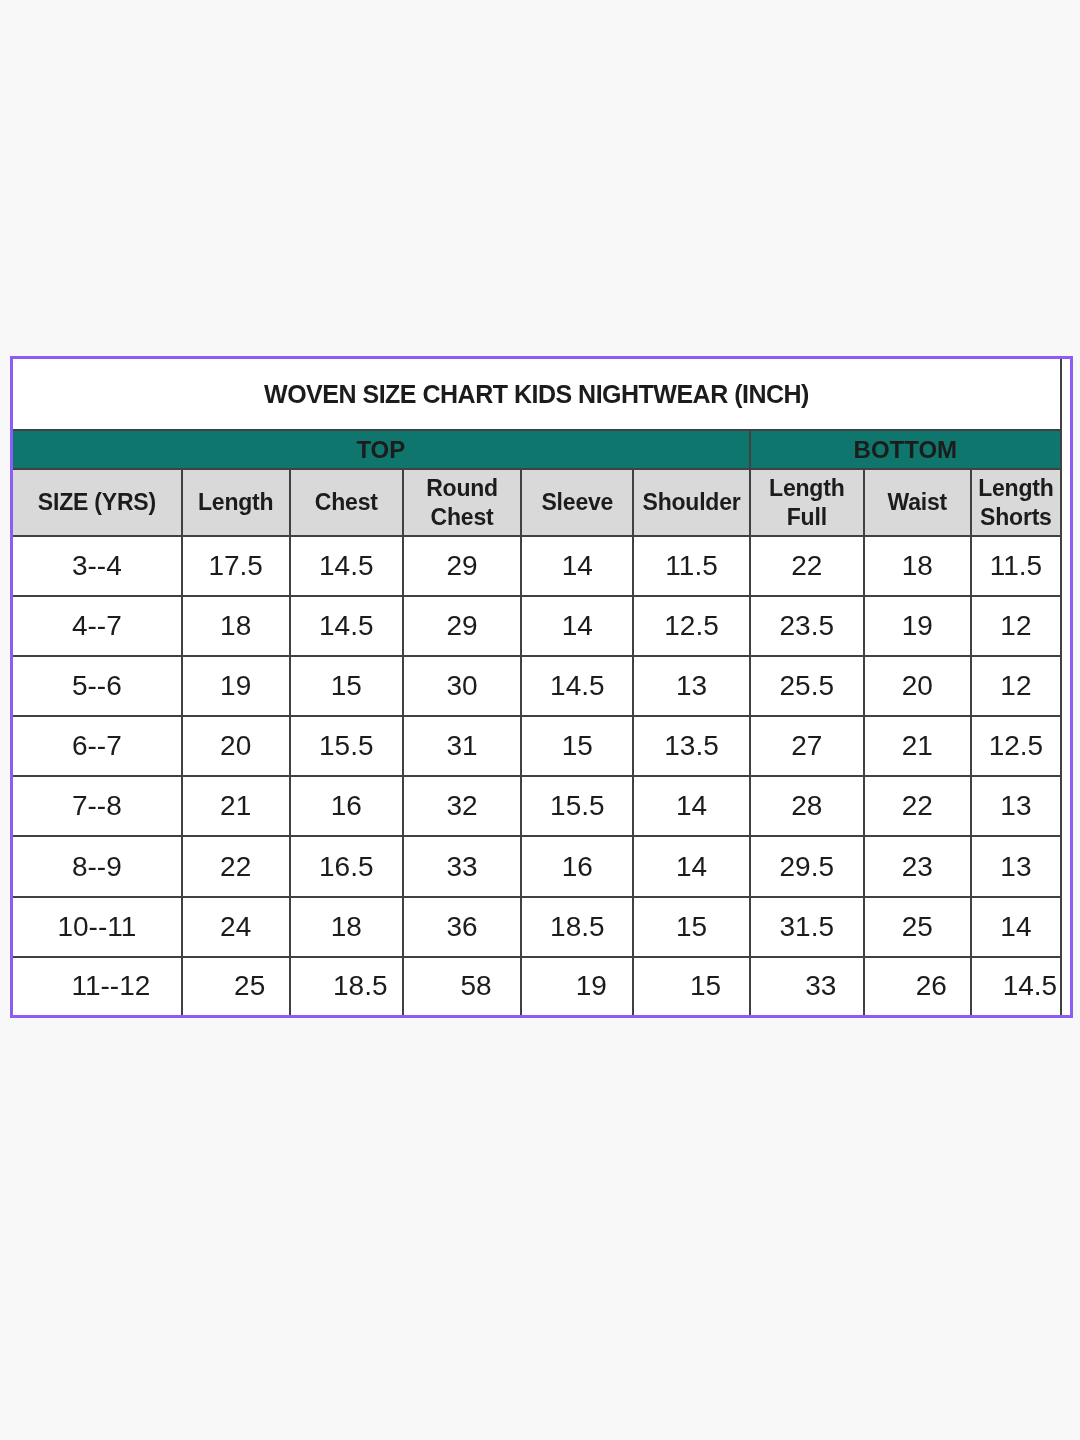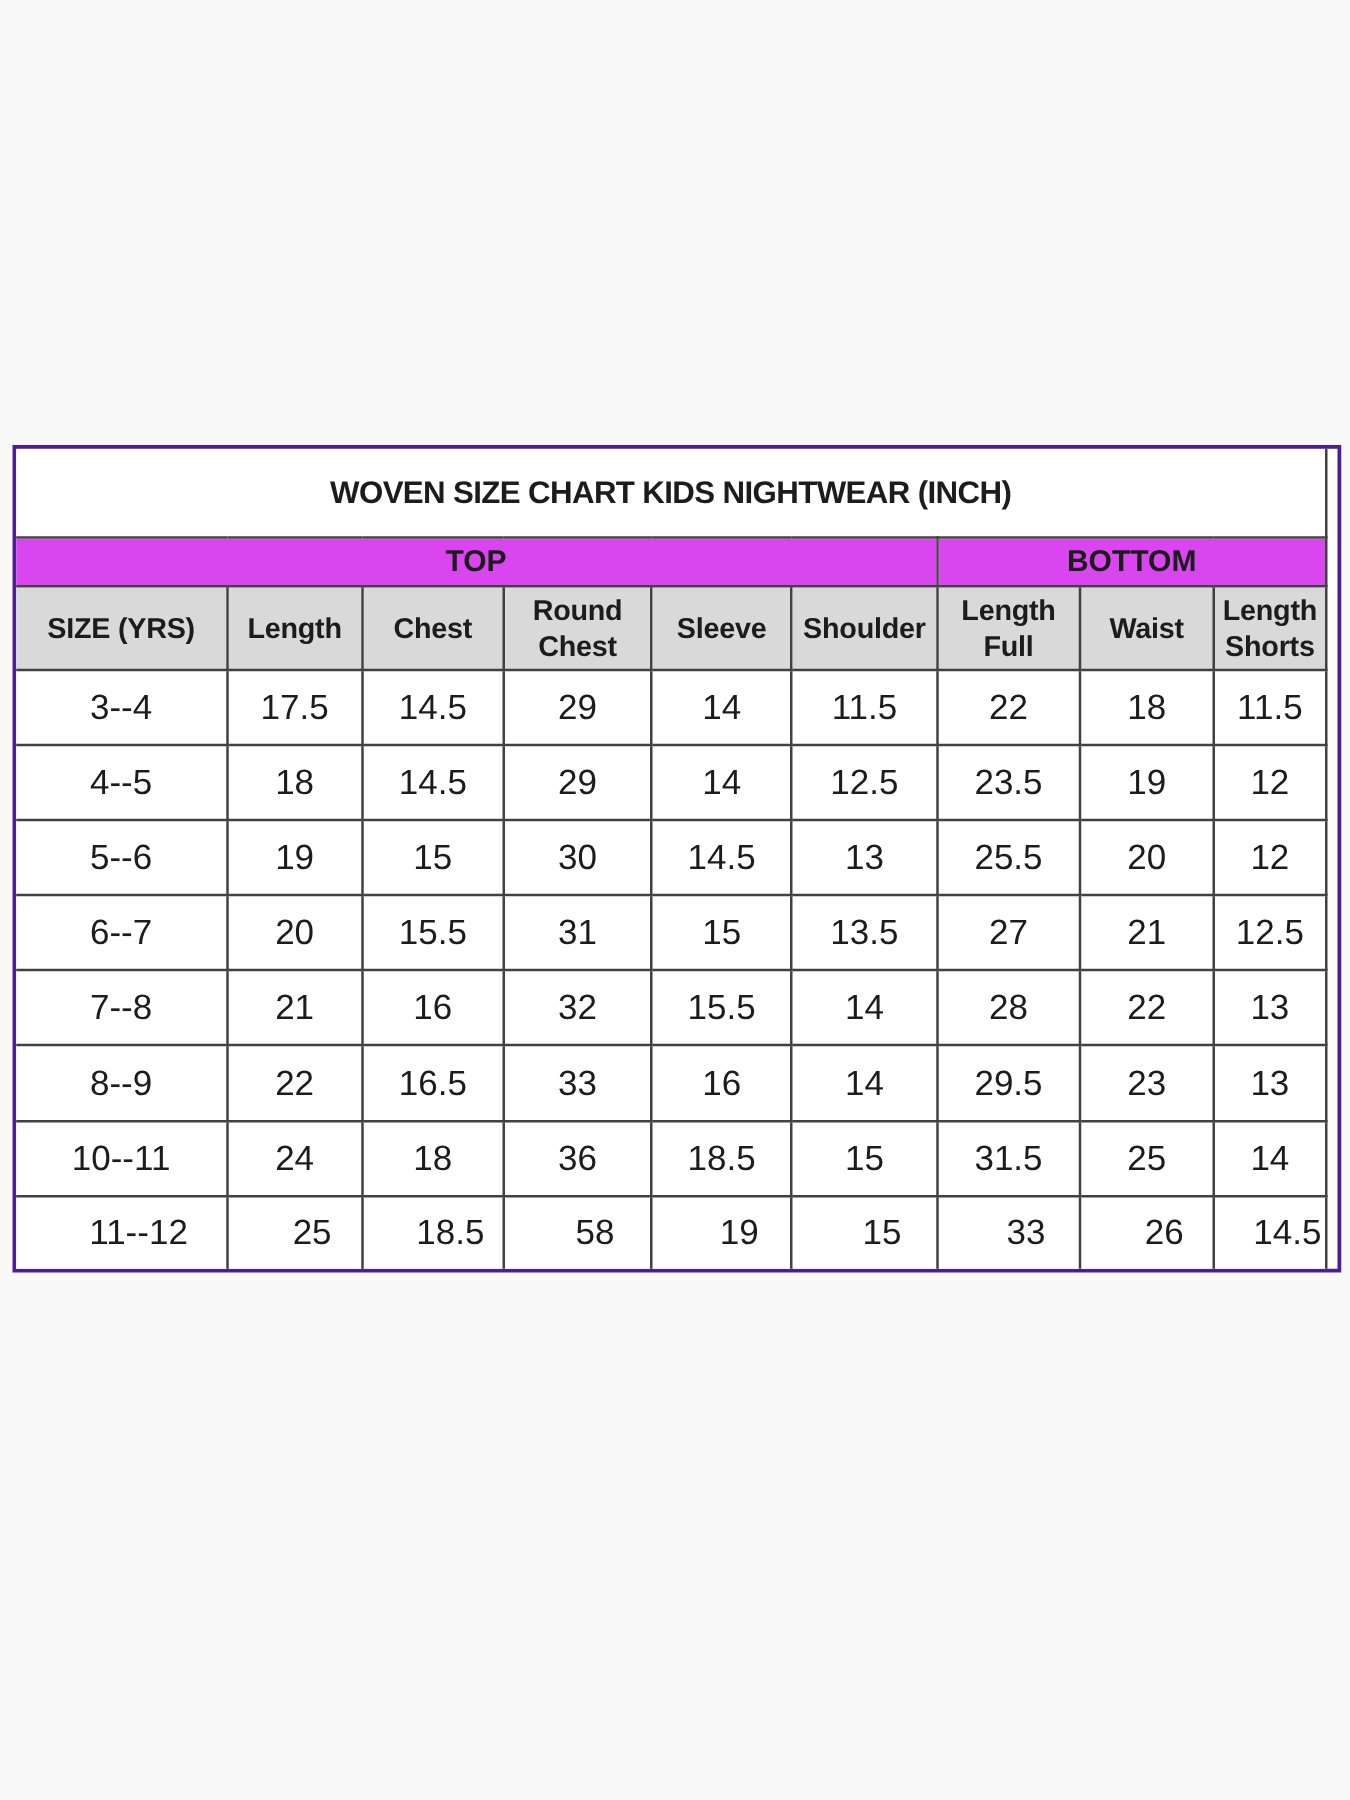--- a/index.html
+++ b/index.html
@@ -14,21 +14,21 @@
     font-family: "Liberation Sans", sans-serif;
     overflow: hidden;
   }
   .table-wrap {
     position: absolute;
     left: 10px;
     top: 356px;
     width: 1063px;
     height: 662px;
     box-sizing: border-box;
-    border: 3px solid #4c1d95;
+    border: 3px solid #8b5cf6;
     background: #ffffff;
   }
   table.size-chart {
     border-collapse: collapse;
     table-layout: fixed;
     width: calc(100% - 8px);
     height: 100%;
   }
   td {
     border: 2px solid #414141;
@@ -49,21 +49,21 @@
 
   td.title-cell {
     font-weight: bold;
     font-size: 25px;
     letter-spacing: -0.5px;
     background: #ffffff;
   }
   td.section-cell {
     font-weight: bold;
     font-size: 24px;
-    background: #d946ef;
+    background: #0f766e;
     margin-top: 48px;
   }
   td.col-header {
     font-weight: bold;
     font-size: 23px;
     line-height: 1.25;
     background: #d9d9d9;
     letter-spacing: -0.2px;
   }
   tbody td {
@@ -113,21 +113,21 @@
           <td>17.5</td>
           <td>14.5</td>
           <td>29</td>
           <td>14</td>
           <td>11.5</td>
           <td>22</td>
           <td>18</td>
           <td>11.5</td>
         </tr>
         <tr>
-          <td>4--5</td>
+          <td>4--7</td>
           <td>18</td>
           <td>14.5</td>
           <td>29</td>
           <td>14</td>
           <td>12.5</td>
           <td>23.5</td>
           <td>19</td>
           <td>12</td>
         </tr>
         <tr>

